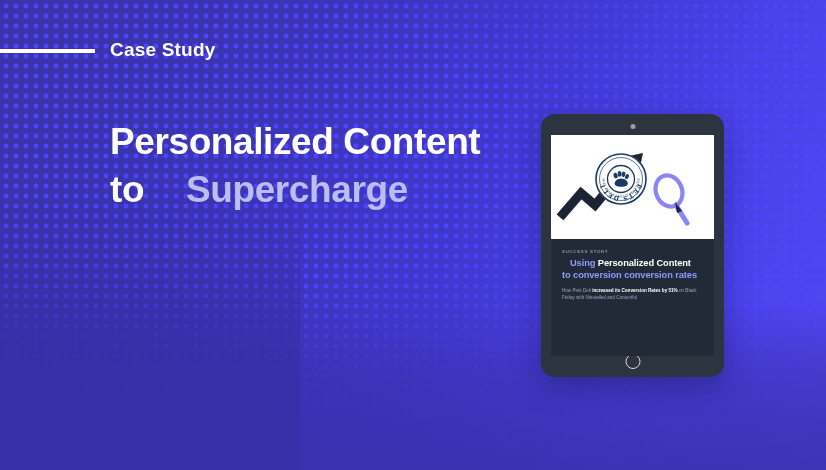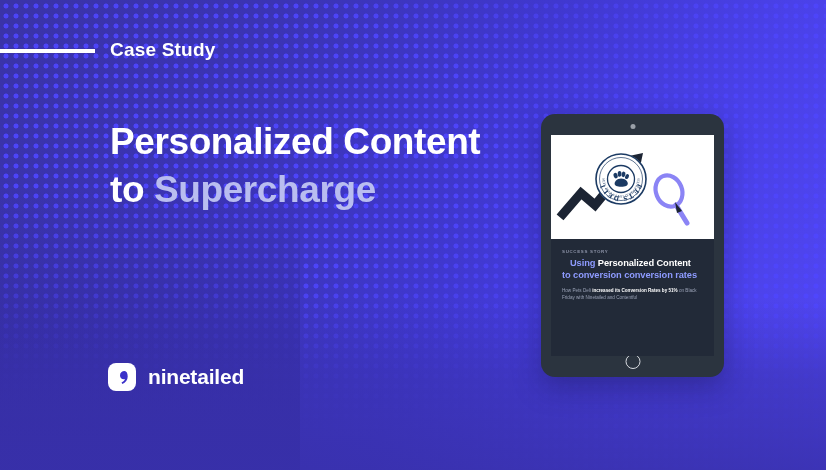--- a/index.html
+++ b/index.html
@@ -68,21 +68,21 @@
   .headline {
     position: absolute;
     left: 110px; top: 118px;
     width: 430px;
     color: #ffffff;
     font-size: 37px;
     font-weight: bold;
     line-height: 48px;
     letter-spacing: -0.4px;
   }
-  .hl-accent { color: #b9bdf0; }
+  .hl-accent { color: #b9bdf0; margin-left: 32px; }
 
   
   .brand {
     position: absolute;
     left: 108px; top: 363px;
     display: flex;
     align-items: center;
     gap: 12px;
   }
   .brand-mark {
@@ -175,28 +175,20 @@
   <div class="dots-fade-bottom"></div>
 
   <div class="rule"></div>
   <div class="eyebrow">Case Study</div>
 
   <div class="headline">
     <span>Personalized Content</span><br>
     <span>to </span><span class="hl-accent">Supercharge</span><br>
   </div>
 
-  <div class="brand">
-    <div class="brand-mark">
-      <svg width="18" height="18" viewBox="0 0 18 18" aria-hidden="true">
-        <path d="M11.6 3.1c-2.6 0-4.6 1.9-4.6 4.3 0 2.2 1.6 3.8 3.8 3.8 0.5 0 0.9-0.1 1.3-0.2-0.5 1.6-1.8 2.8-3.6 3.4l0.9 1.6c3.2-1.1 5.3-3.9 5.3-7.4 0-3.3-1.2-5.5-3.1-5.5z" fill="#3b31c9"></path>
-      </svg>
-    </div>
-    <div class="brand-name">ninetailed</div>
-  </div>
 
   <div class="tablet">
     <div class="cam"></div>
     <div class="home"></div>
 
     <div class="screen">
 
       <div class="screen-hero">
         <svg class="hero-svg" viewBox="0 0 163 104" aria-hidden="true">
 

